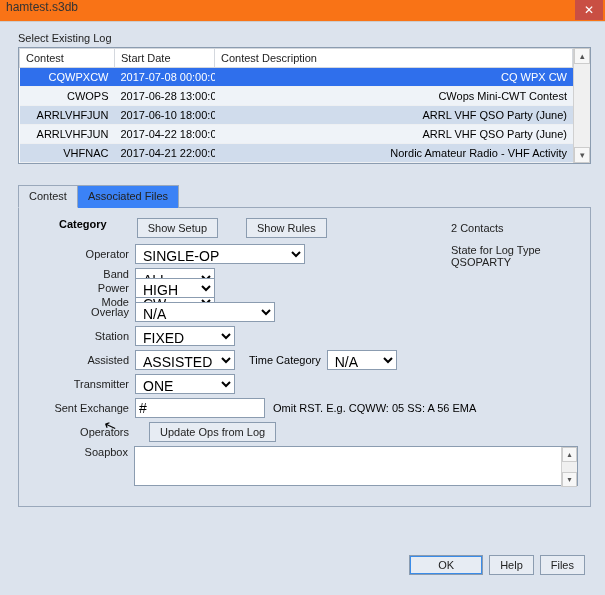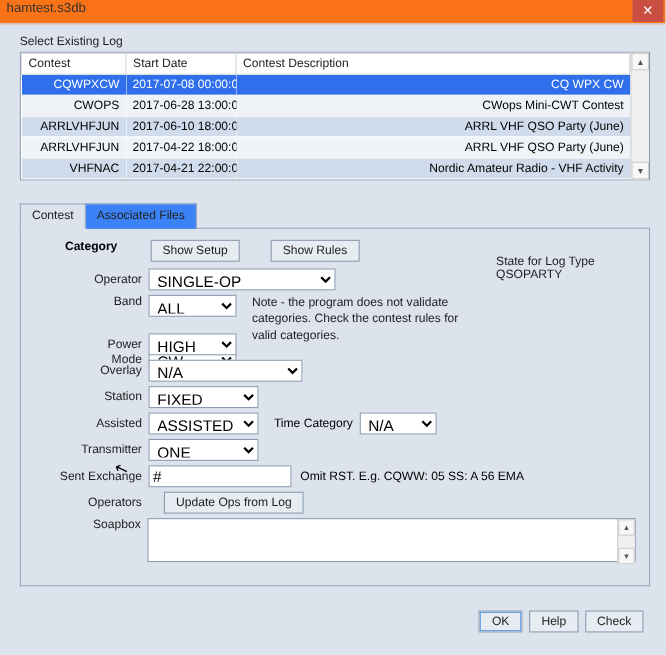--- a/index.html
+++ b/index.html
@@ -229,35 +229,35 @@
 
     <div style="display:flex; align-items:flex-start;">
       <div class="cat-label">Category</div>
       <div style="margin-left:30px; display:flex; gap:28px;">
         <button class="btn">Show Setup</button>
         <button class="btn">Show Rules</button>
       </div>
     </div>
 
     <div class="right-info">
+      <div>2 Contacts</div>
       <div style="height:10px"></div>
       <div>State for Log Type QSOPARTY</div>
     </div>
 
     <div style="height:6px"></div>
 
     <div class="form-row">
       <label class="left">Operator</label>
       <select style="width:170px"><option>SINGLE-OP</option></select>
     </div>
 
     <div class="form-row" style="align-items:flex-start">
       <label class="left">Band</label>
       <select style="width:80px"><option>ALL</option></select>
-      <div class="note-text" style="width:190px">Note -  the program does not validate categories. Check the contest rules for valid categories.</div>
     </div>
 
     <div class="form-row">
       <label class="left">Mode</label>
       <select style="width:80px"><option>CW</option></select>
     </div>
 
     <div class="form-row" style="margin-top:-38px">
       <label class="left">Power</label>
       <select style="width:80px"><option>HIGH</option></select>
@@ -304,18 +304,18 @@
           <div class="arr">▴</div>
           <div class="arr">▾</div>
         </div>
       </div>
     </div>
 
   </div>
 </div>
 
 <div class="bottom-buttons">
-  <button class="btn btn-highlight" style="width:40px">OK</button>
+  <button class="btn btn-highlight" style="width:74px">OK</button>
   <button class="btn">Help</button>
-  <button class="btn">Check</button>
+  <button class="btn">Files</button>
 </div>
 
 <div class="cursor-arrow">↖</div>
 
 </body></html>

